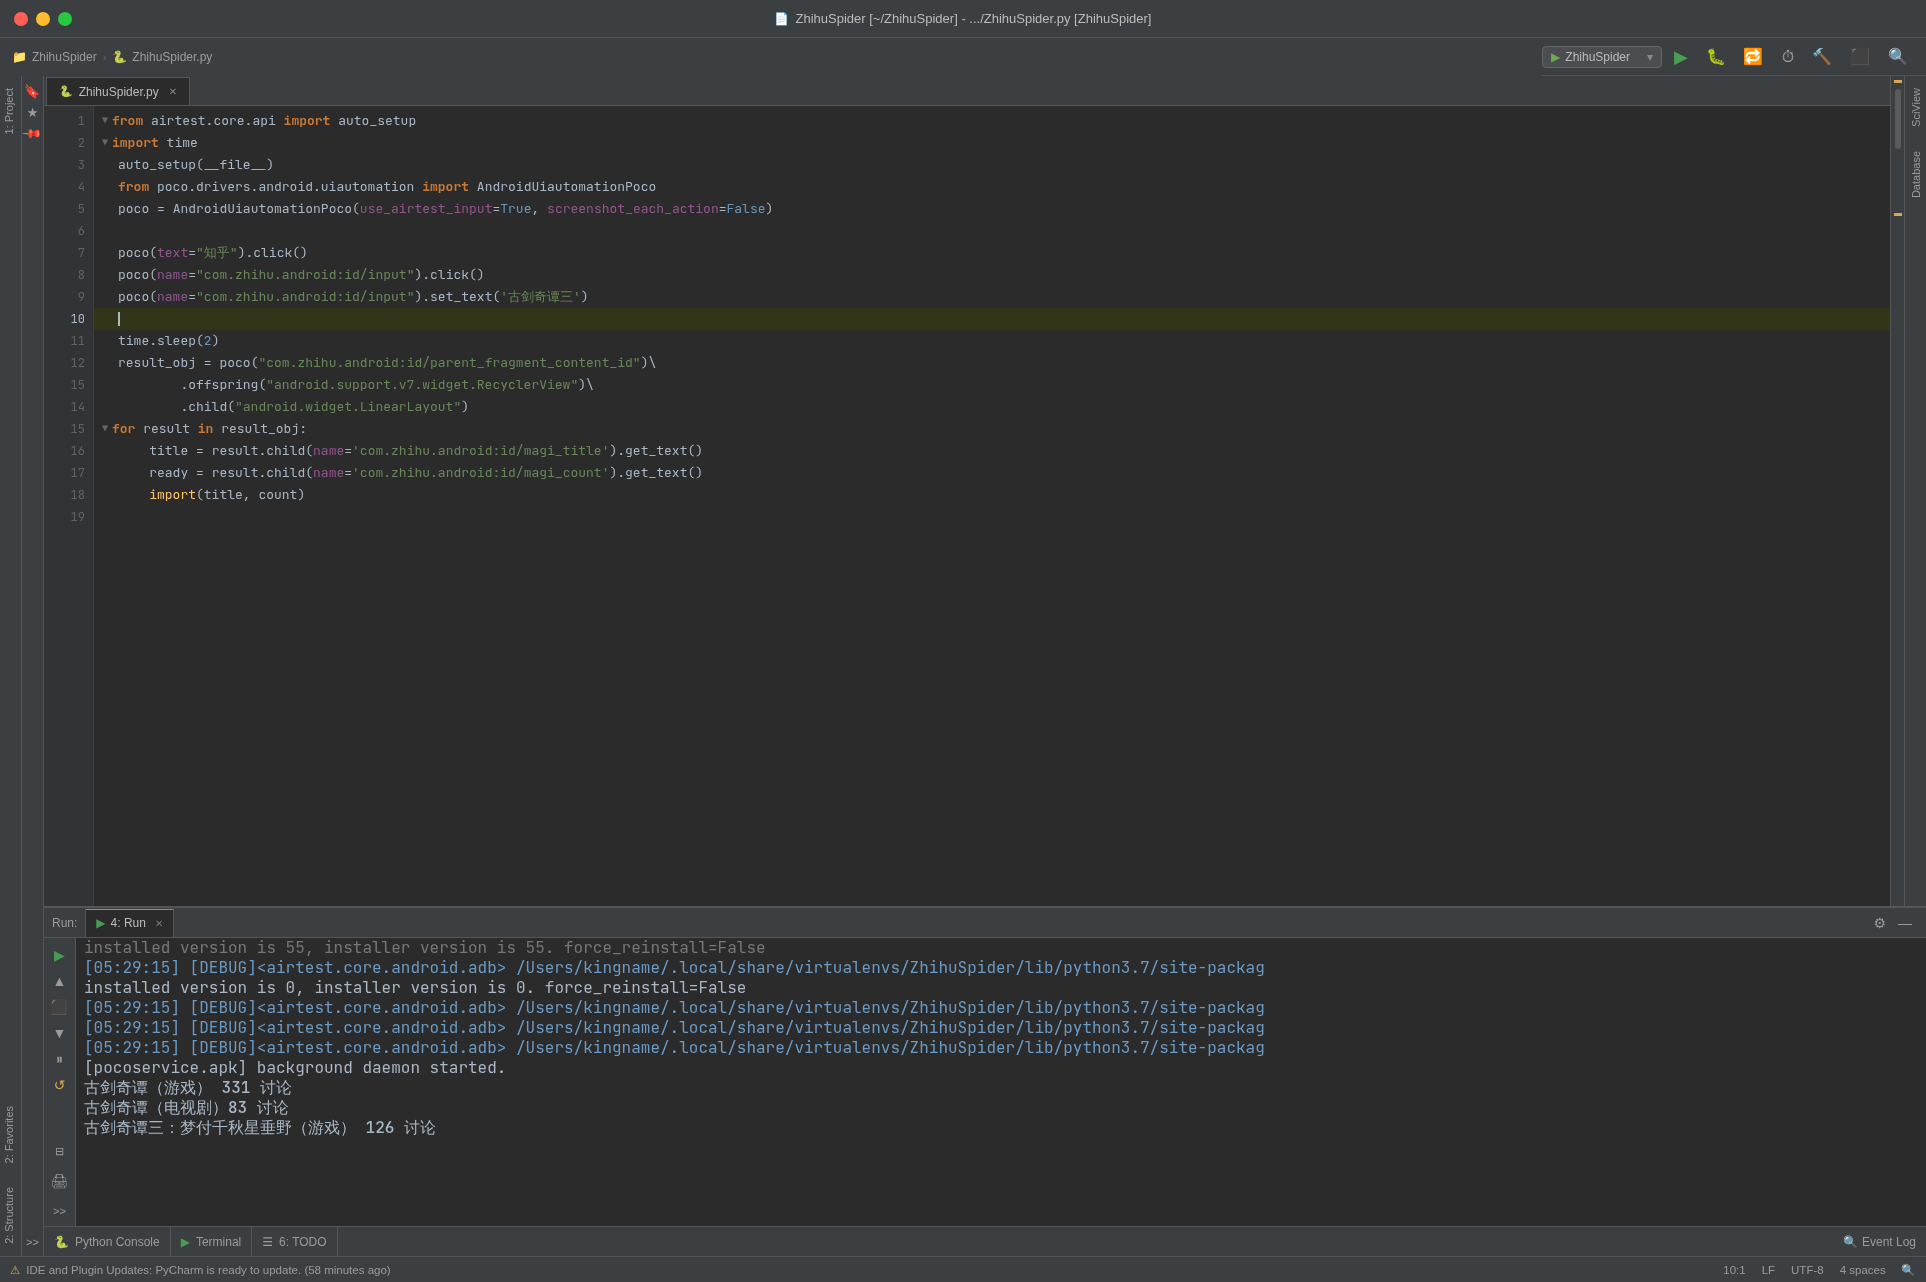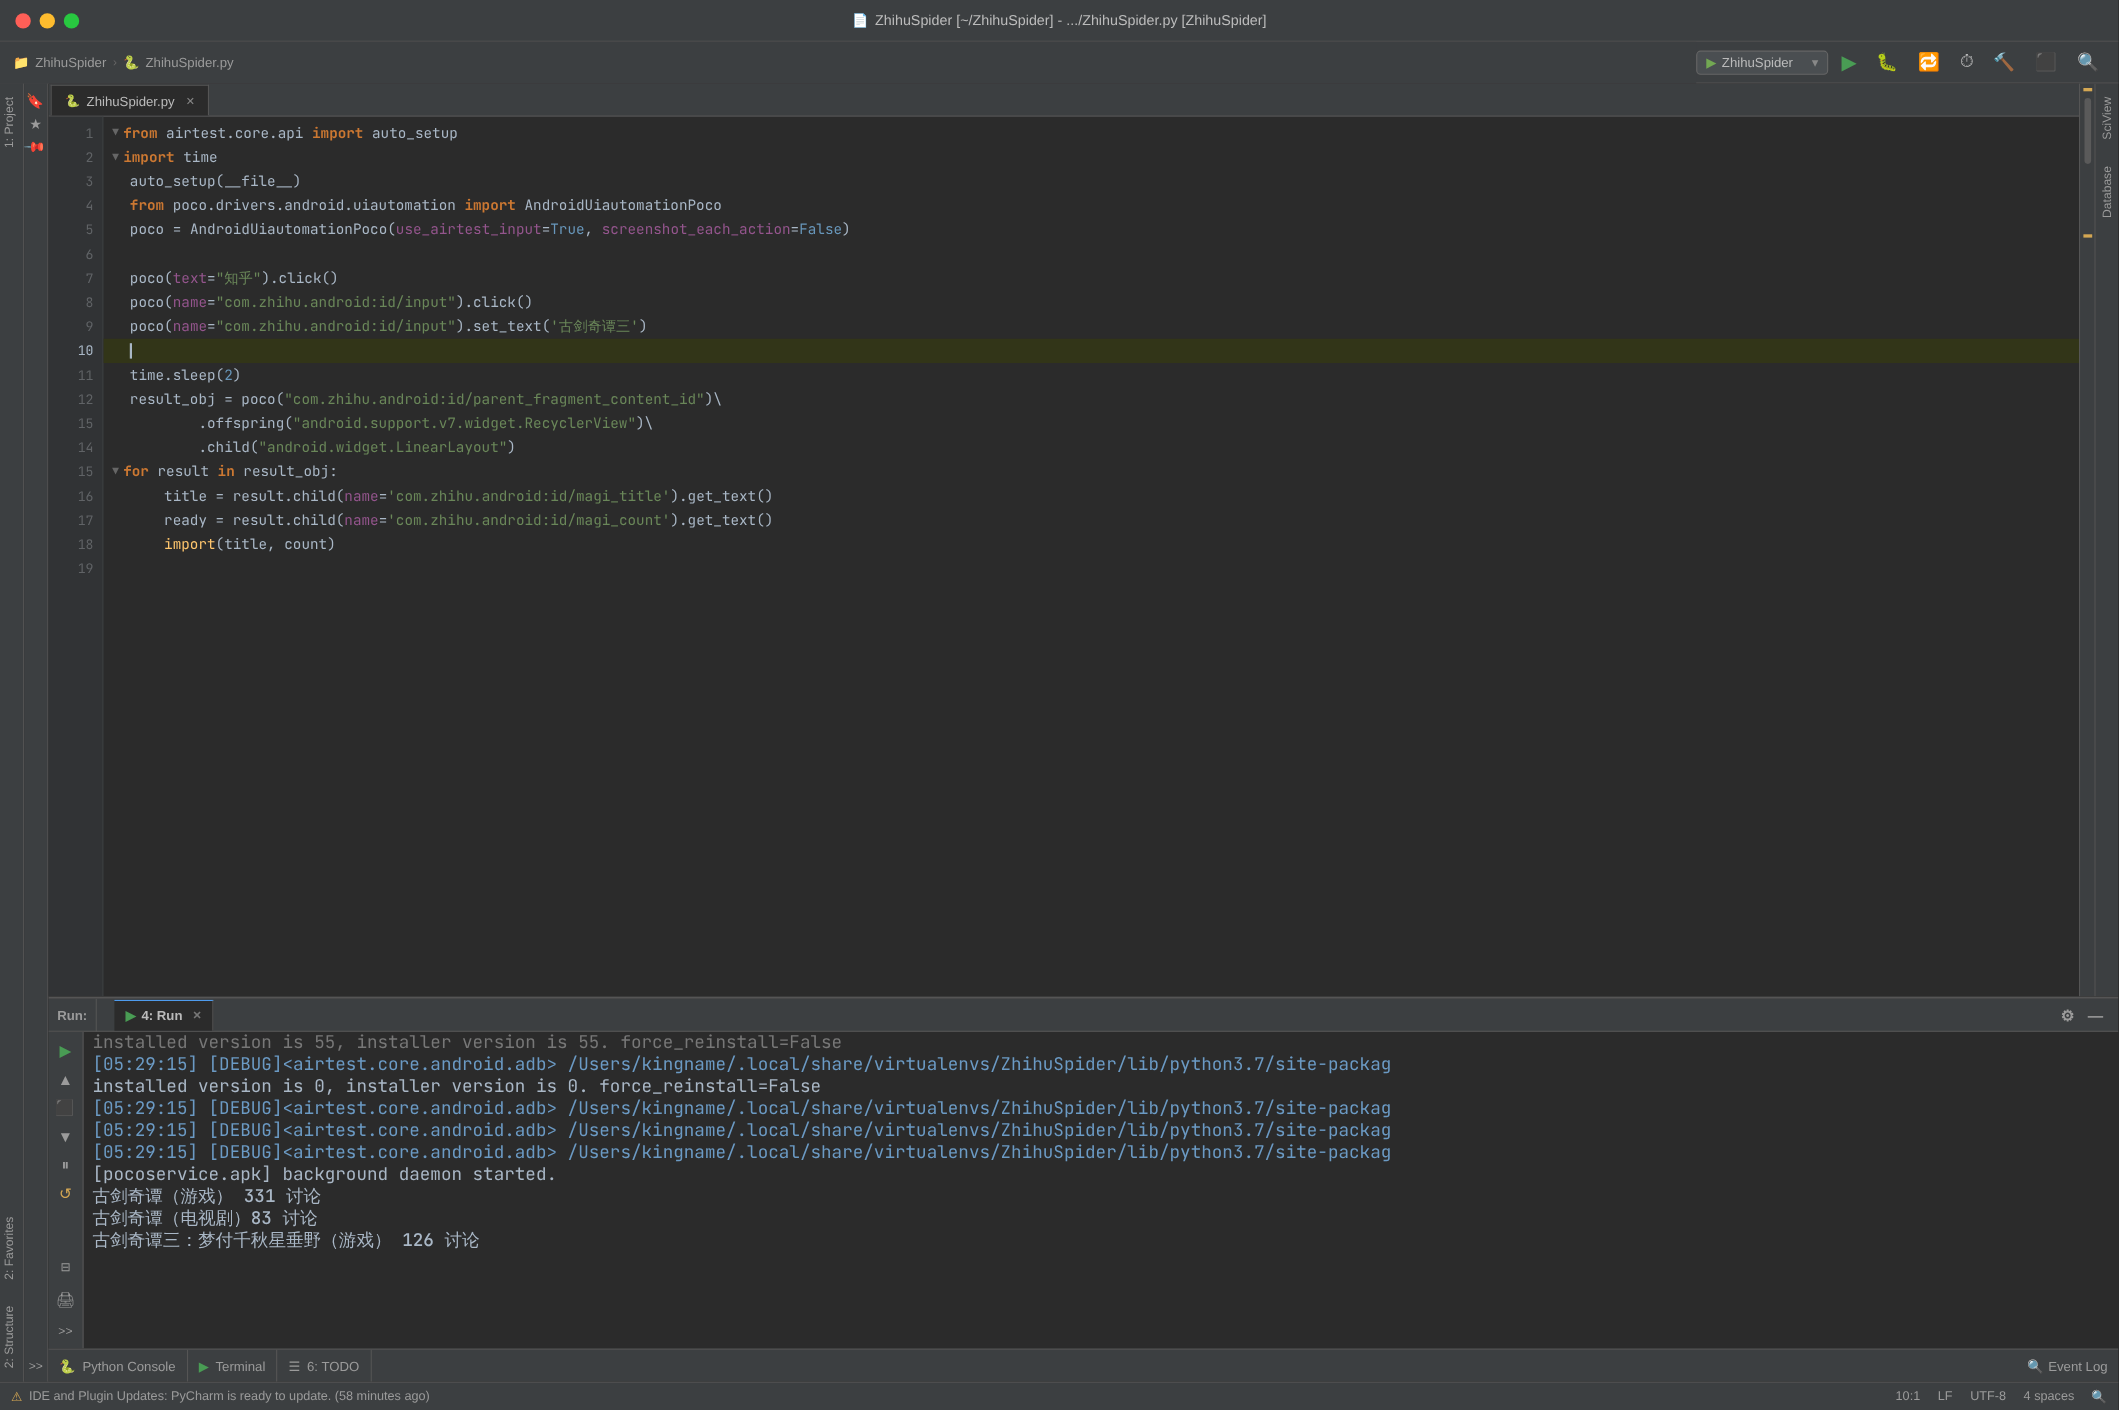--- a/index.html
+++ b/index.html
@@ -221,22 +221,21 @@
       display: flex;
       flex-direction: column;
     }
     #bottom-tabs {
       height: 30px;
       background: #3c3f41;
       display: flex;
       align-items: center;
       border-bottom: 1px solid #555;
       padding-left: 8px;
-      gap: 16px;
-      font-weight: bold;
+      gap: 0;
     }
     .bottom-tab {
       height: 28px;
       padding: 0 10px;
       display: flex;
       align-items: center;
       gap: 5px;
       font-size: 12px;
       color: #9b9b9b;
       cursor: pointer;

